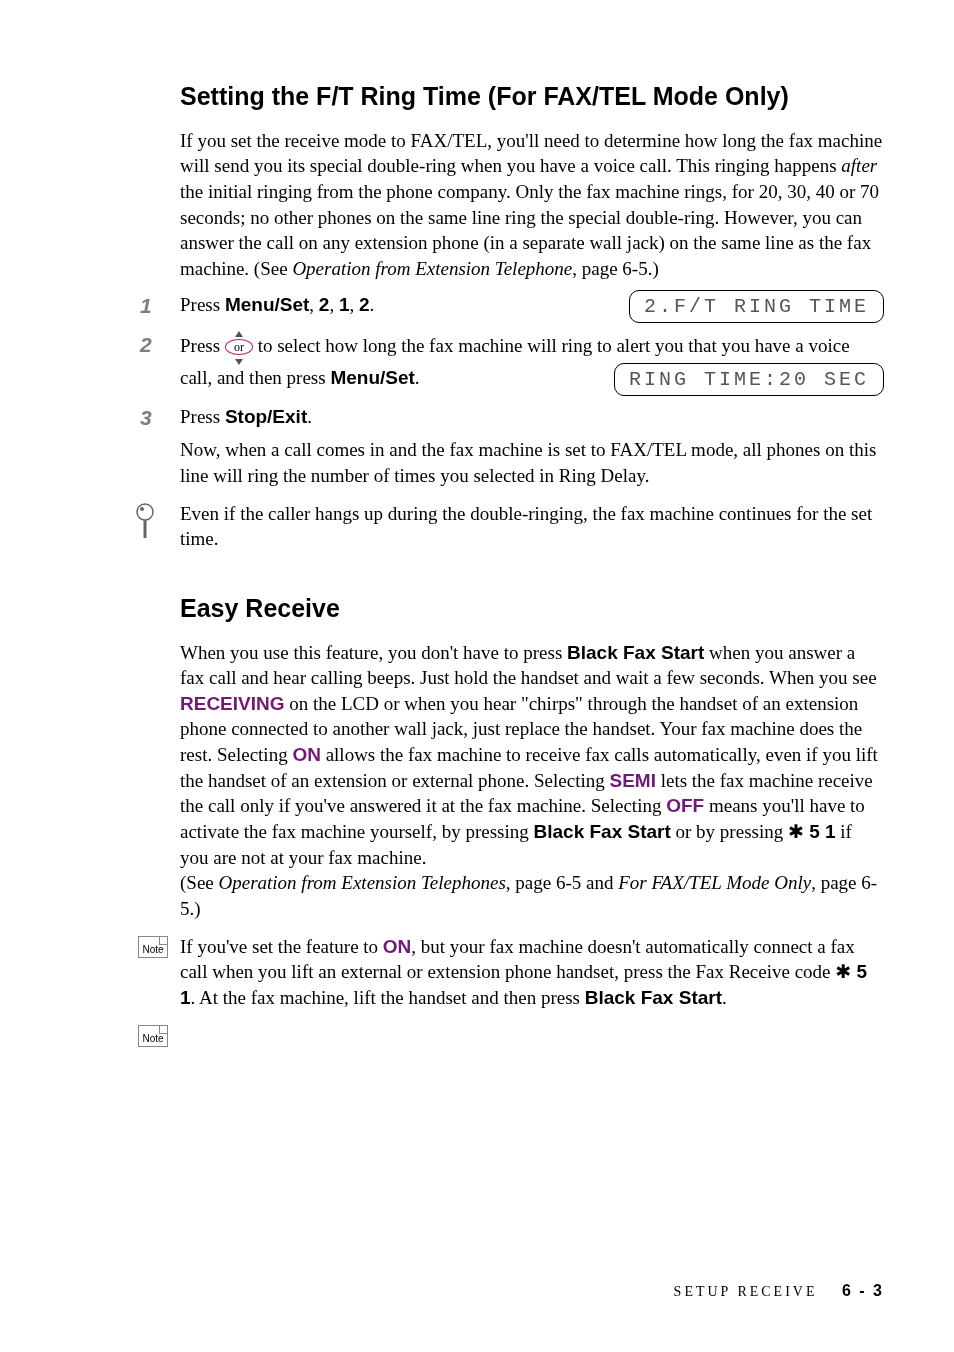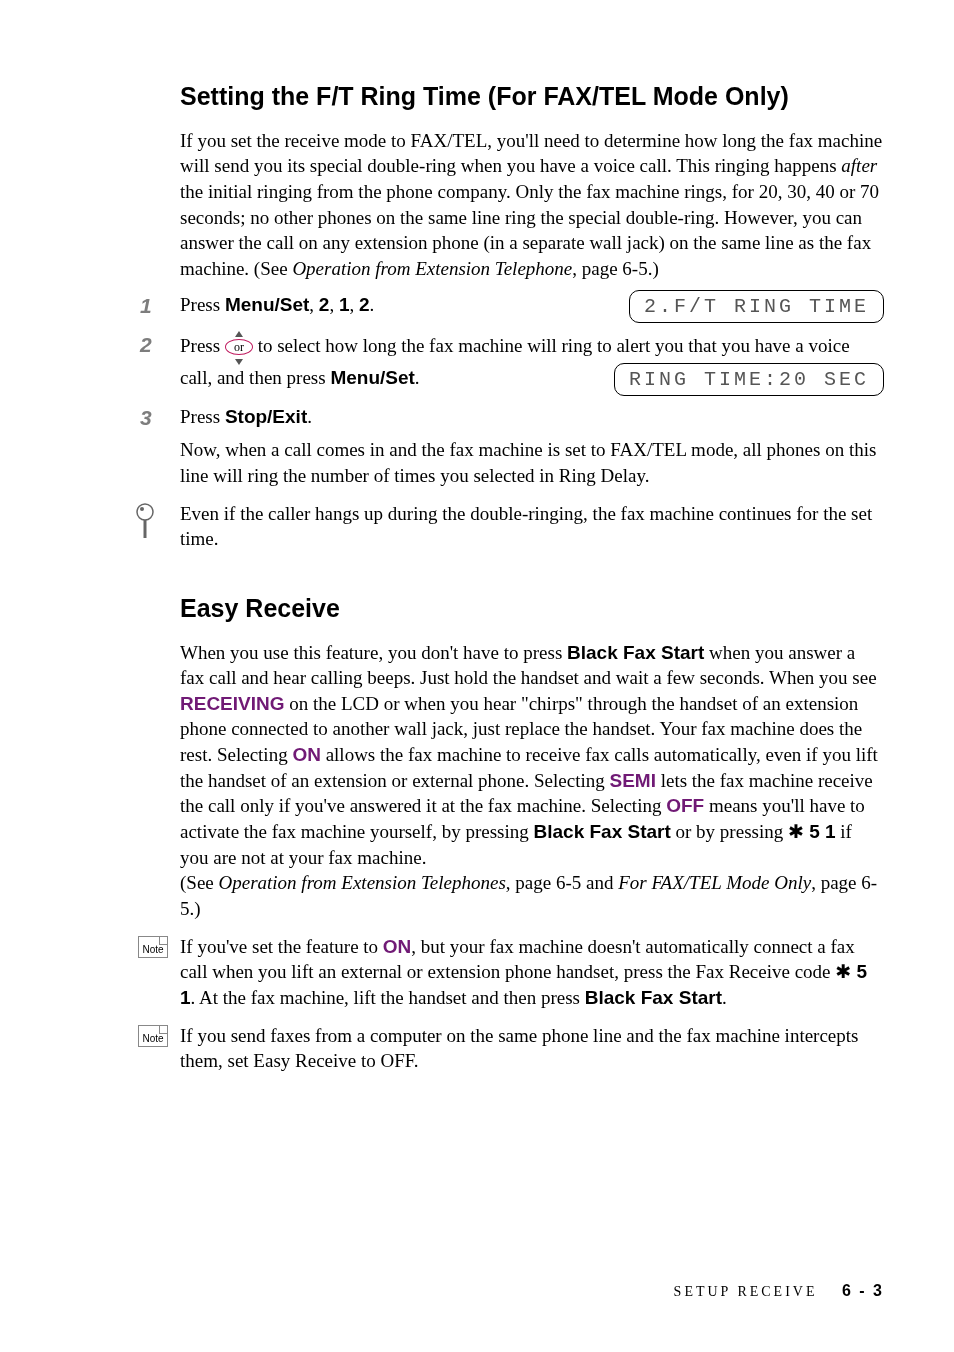--- a/index.html
+++ b/index.html
@@ -171,21 +171,20 @@
     <span>(See </span><span class="italic">Operation from Extension Telephones</span><span>, page 6-5 and </span><span class="italic">For FAX/TEL Mode Only</span><span>, page 6-5.)</span>
   </p>
 
   <div class="note-row">
     <span class="note-icon"><span>Note</span><span class="fold"></span></span>
     <span>If you've set the feature to </span><span class="emph">ON</span><span>, but your fax machine doesn't automatically connect a fax call when you lift an external or extension phone handset, press the Fax Receive code </span><span class="star">✱</span><span class="bold-sans"> 5 1</span><span>.  At the fax machine, lift the handset and then press </span><span class="bold-sans">Black Fax Start</span><span>.</span>
   </div>
 
   <div class="note-row">
     <span class="note-icon"><span>Note</span><span class="fold"></span></span>
-    <span>If you send faxes from a computer on the same phone line and the fax machine intercepts them, set Easy Receive to OFF.</span>
   </div>
 
 </div>
 
 <div class="footer">
   <span>SETUP RECEIVE</span>
   <span class="pg">6 - 3</span>
 </div>
 
 </body></html>

